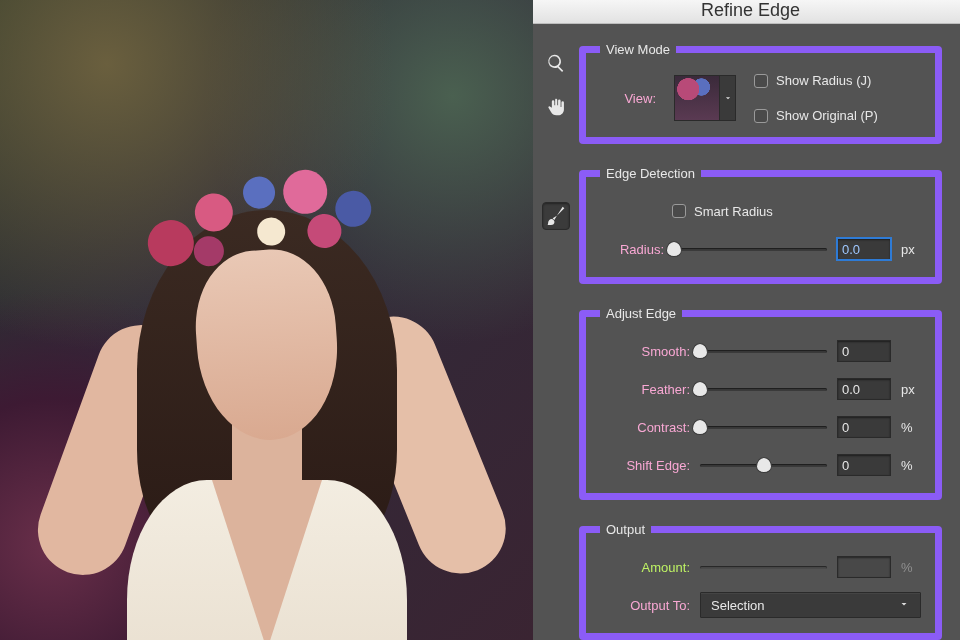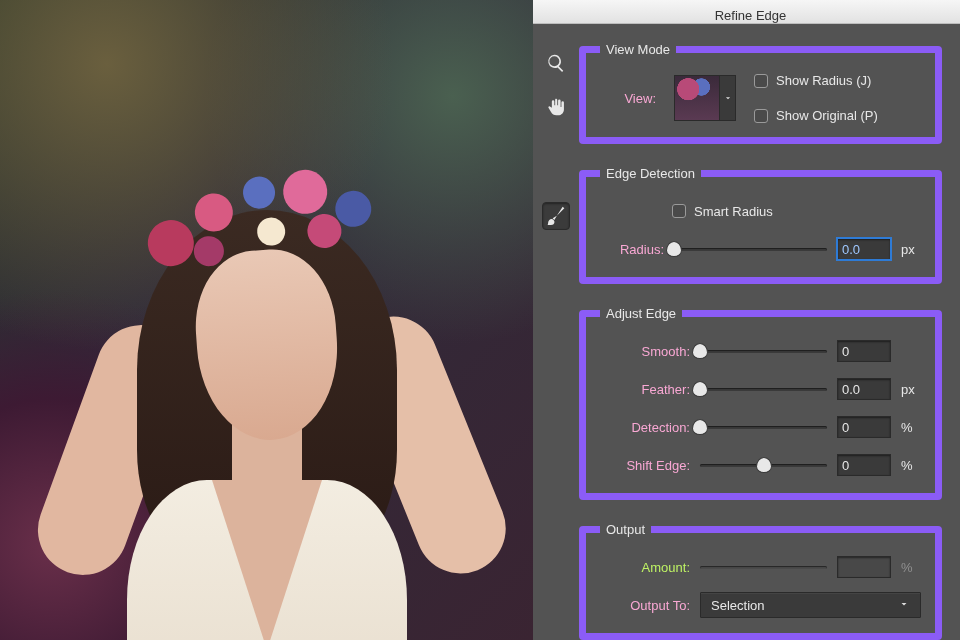--- a/index.html
+++ b/index.html
@@ -26,21 +26,21 @@
   .crown .f2{width:38px;height:38px;background:#d85a82;top:18px;left:60px}
   .crown .f3{width:32px;height:32px;background:#5a6fbf;top:6px;left:110px}
   .crown .f4{width:44px;height:44px;background:#e06a9a;top:4px;left:150px}
   .crown .f5{width:36px;height:36px;background:#4a5aa5;top:30px;left:200px}
   .crown .f6{width:30px;height:30px;background:#a43a68;top:60px;left:55px}
   .crown .f7{width:28px;height:28px;background:#f5e8d0;top:48px;left:120px}
   .crown .f8{width:34px;height:34px;background:#c54a78;top:50px;left:170px}
 
   
   .panel-side { width: 427px; height: 640px; background: #535353; display: flex; flex-direction: column; }
-  .titlebar { height: 28px; background: linear-gradient(#f6f6f6,#e2e2e2); color: #333; display:flex; align-items:flex-end; justify-content:center; font-size:13px; border-bottom:1px solid #bdbdbd;padding-left:8px;}
+  .titlebar { height: 28px; background: linear-gradient(#f6f6f6,#e2e2e2); color: #333; display:flex; align-items:flex-start; justify-content:center; font-size:18px; border-bottom:1px solid #bdbdbd;padding-left:8px;}
   .panel-body { flex:1; display:flex; }
   .tool-col { width: 46px; padding-top: 26px; display:flex; flex-direction:column; align-items:center; gap:16px; }
   .tool-btn { width:28px; height:28px; border-radius:4px; display:flex; align-items:center; justify-content:center; }
   .tool-btn.selected { background:#3b3b3b; border:1px solid #2a2a2a; box-shadow: inset 0 1px 2px rgba(0,0,0,.4);}
   .tool-btn svg { width:20px; height:20px; fill:#e8e8e8; }
   .form-col { flex:1; padding: 18px 18px 0 0; display:flex; flex-direction:column; gap:22px; }
 
   fieldset.group { border:7px solid #8b5cf6; border-radius:4px; padding: 16px 14px 14px 14px; }
   fieldset.group > legend { padding:0 6px; color:#e8e8e8; font-size:13px; font-weight:500; }
   .row { display:flex; align-items:center; gap:10px; min-height:28px; }
@@ -196,21 +196,21 @@
           <div class="row">
             <span class="lbl">Feather:</span>
             <div class="slider">
                 <div class="track"></div>
                 <div class="knob" style="left:0%"></div>
               </div>
             <input class="numbox" value="0.0" style="">
             <span class="unit">px</span>
           </div>
           <div class="row">
-            <span class="lbl">Detection:</span>
+            <span class="lbl">Contrast:</span>
             <div class="slider">
                 <div class="track"></div>
                 <div class="knob" style="left:0%"></div>
               </div>
             <input class="numbox" value="0" style="">
             <span class="unit">%</span>
           </div>
           <div class="row">
             <span class="lbl">Shift Edge:</span>
             <div class="slider">

